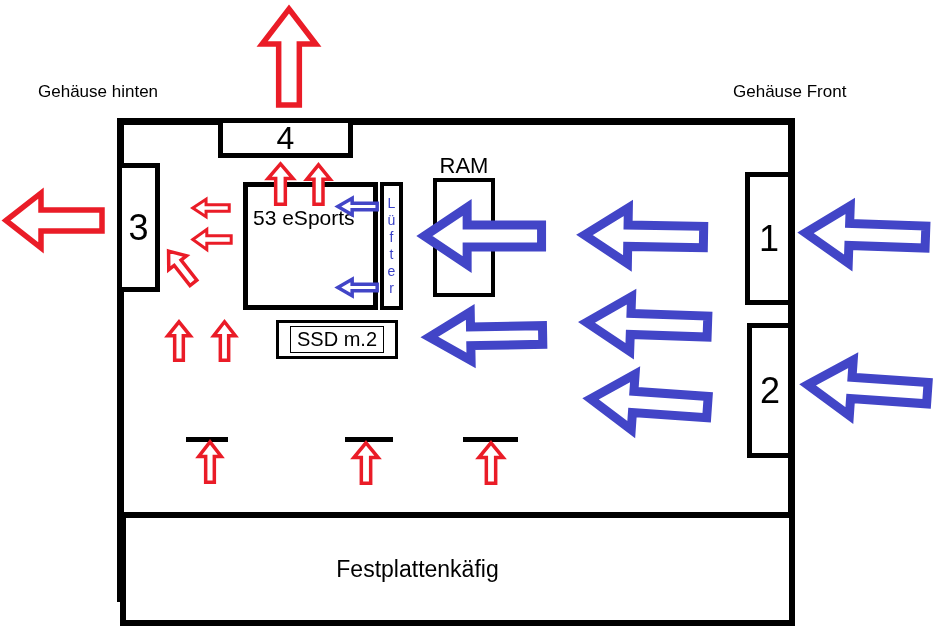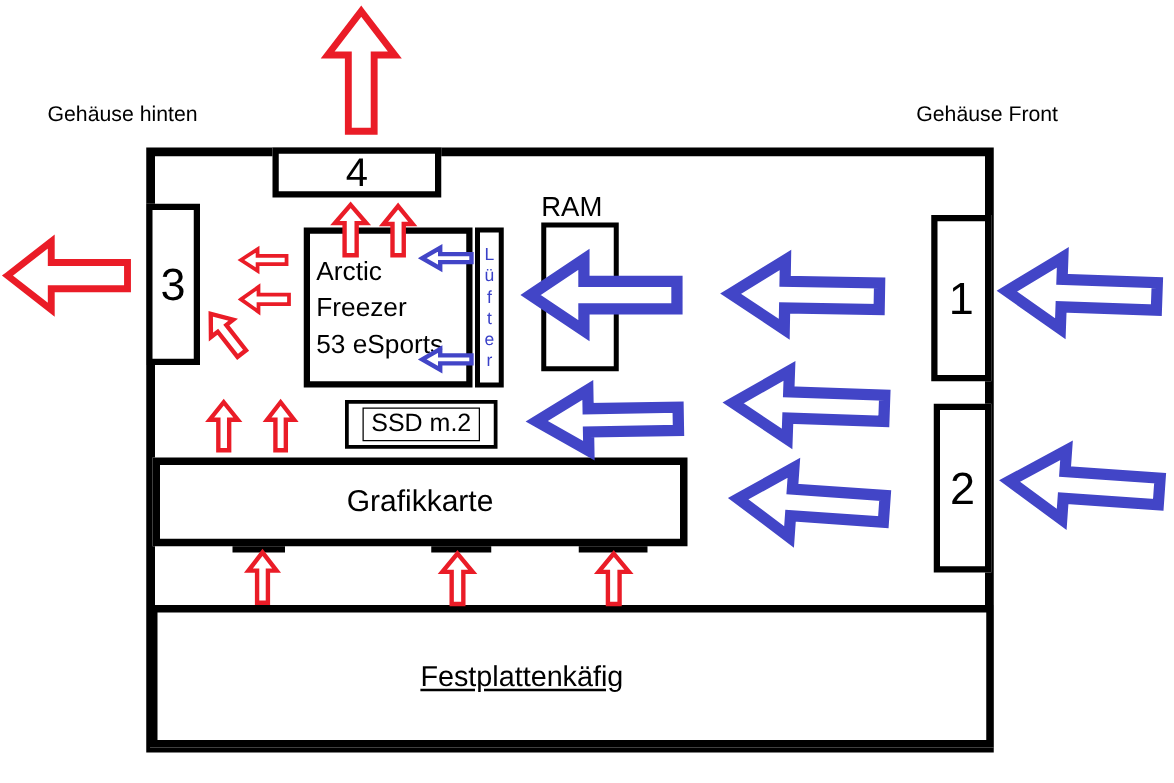--- a/index.html
+++ b/index.html
@@ -54,47 +54,43 @@
   </div>
 
   <div class="box b5" style="left:745px;top:172px;width:48px;height:133px;">
     <span class="num">1</span>
   </div>
 
   <div class="box b5" style="left:747px;top:323px;width:46px;height:135px;">
     <span class="num">2</span>
   </div>
 
-  <div class="abs ram-label" style="left:433px;top:153px;width:62px;text-align:left;">RAM</div>
+  <div class="abs ram-label" style="left:433px;top:153px;width:62px;text-align:center;">RAM</div>
   <div class="box b4" style="left:433px;top:178px;width:62px;height:119px;"></div>
 
   <div class="box b5" style="left:243px;top:182px;width:135px;height:128px;align-items:flex-start;justify-content:flex-start;">
     <div class="cooler-text">
-      <div>Arctic Freezer</div>
       <div>53 eSports</div>
     </div>
   </div>
 
   <div class="box b4" style="left:380px;top:182px;width:23px;height:128px;">
     <span class="luefter-text">Lüfter</span>
   </div>
 
   <div class="box b3" style="left:276px;top:320px;width:122px;height:39px;">
     <div class="ssd-inner">SSD m.2</div>
   </div>
 
-  <div class="box b6" style="left:122px;top:366px;width:428px;height:71px;">
-    <span class="gpu-label">Grafikkarte</span>
-  </div>
 
   <div class="nub" style="left:186px;top:437px;width:42px;"></div>
   <div class="nub" style="left:345px;top:437px;width:48px;"></div>
   <div class="nub" style="left:463px;top:437px;width:55px;"></div>
 
-  <div class="box b6" style="left:120px;top:484px;width:675px;height:114px;text-decoration:underline;">
+  <div class="box b6" style="left:120px;top:512px;width:675px;height:114px;">
     <span class="hdd-label">Festplattenkäfig</span>
   </div>
 
   <svg class="arr red s6" style="left:258px;top:7px;" width="62" height="100" viewBox="0 0 60 100" preserveAspectRatio="none">
     <polygon points="30,2 56,37 40,37 40,98 20,98 20,37 4,37" vector-effect="non-scaling-stroke"></polygon>
   </svg>
 
   <svg class="arr red s6" style="left:4px;top:189px;" width="100" height="63" viewBox="0 0 100 60" preserveAspectRatio="none">
     <polygon points="2,30 37,4 37,20 98,20 98,40 37,40 37,56" vector-effect="non-scaling-stroke"></polygon>
   </svg>

